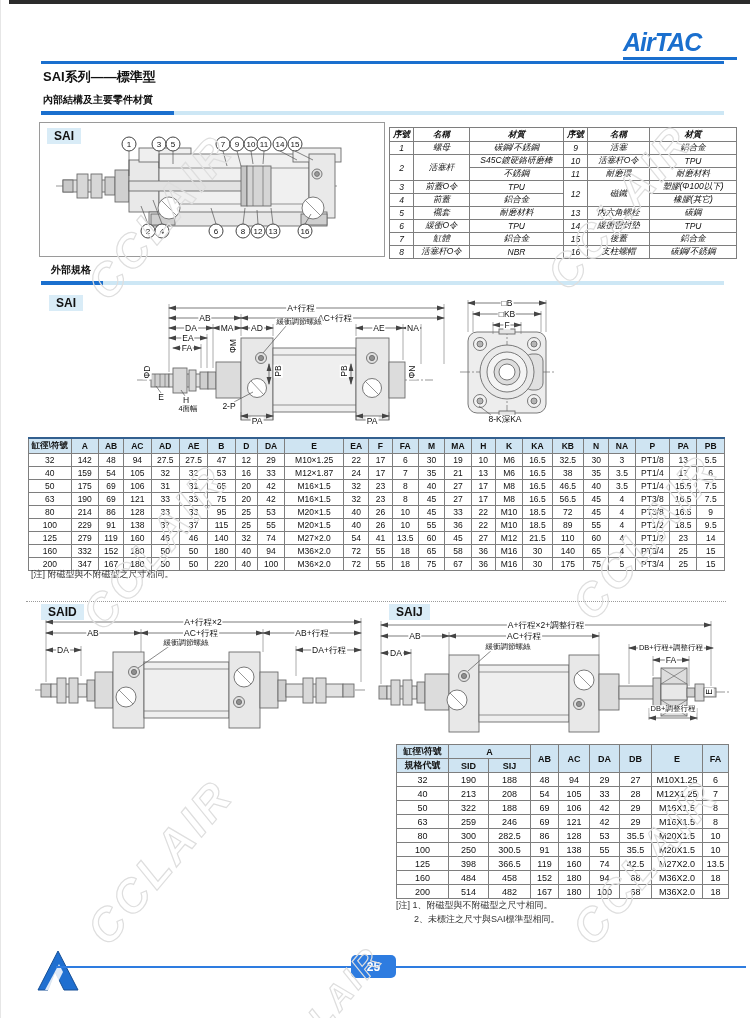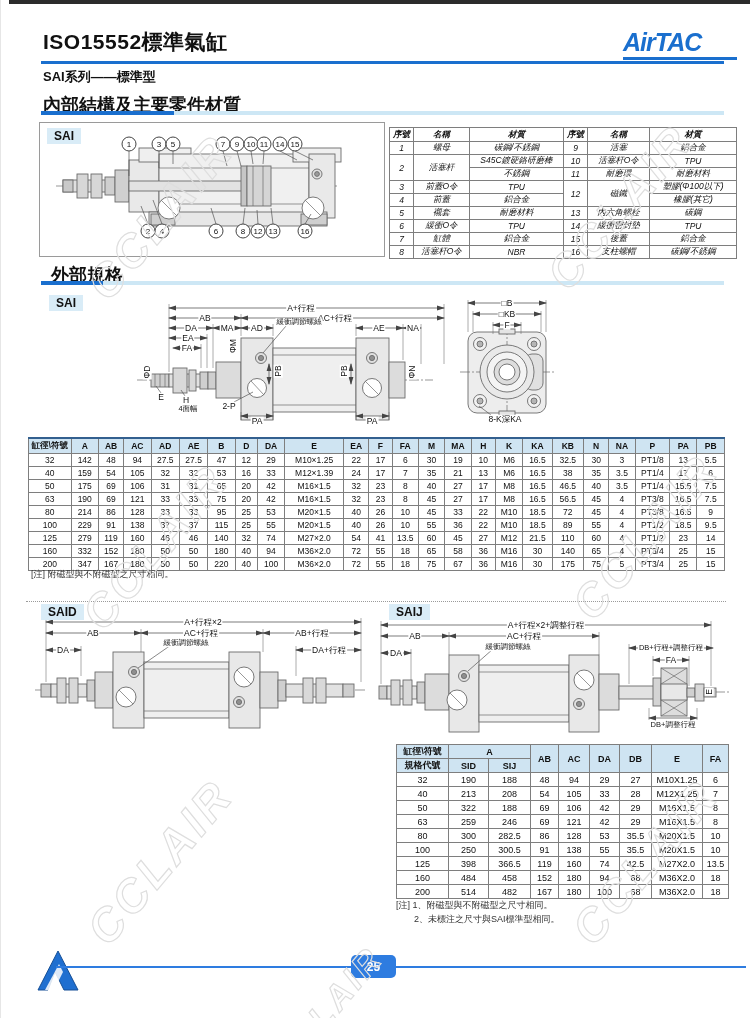--- a/index.html
+++ b/index.html
@@ -6,21 +6,21 @@
   #page{position:relative;width:750px;height:1018px;background:#fff;overflow:hidden;
         font-family:"Liberation Sans",sans-serif;color:#111;
         border-left:1px solid #e6e6e6;border-right:1px solid #d8d8d8;}
   .abs{position:absolute;}
   #topbar{left:8px;top:0;right:0;height:4px;background:#2b2b2b;}
   #title{left:42px;top:28px;font-size:21px;font-weight:bold;letter-spacing:.5px;}
   #titlerule{left:40px;top:61px;width:683px;height:2.5px;background:#1a6fce;}
   #brand{left:622px;top:28px;font-size:25px;font-weight:800;font-style:italic;color:#1a6fce;letter-spacing:-1px;}
   #brandrule{left:622px;top:57px;width:114px;height:2.5px;background:#1a6fce;}
   #subtitle{left:42px;top:68px;font-size:13px;font-weight:bold;}
-  .sec-title{position:absolute;font-size:18px;font-weight:bold;font-family:Liberation Serif, serif;}
+  .sec-title{position:absolute;font-size:10px;font-weight:bold;font-family:Liberation Serif, serif;}
   .bar-dark{position:absolute;height:4px;background:#1a6fce;}
   .bar-light{position:absolute;height:4px;background:#cde7f5;}
   .chip{position:absolute;background:#d9ecf7;font-weight:bold;font-size:12px;padding:1px 7px;z-index:3;}
   #structbox{left:38px;top:122px;width:344px;height:133px;border:1px solid #9a9a9a;z-index:1;}
   svg.art{position:absolute;left:0;top:0;z-index:1;}
   .part rect,.part circle,.part path{stroke:#6b6b6b;stroke-width:.9;}
   .part line{stroke:#6b6b6b;stroke-width:.7;}
   .cl{stroke:#999;stroke-width:.6;stroke-dasharray:10 2 2 2;fill:none;}
   .ext line{stroke:#666;stroke-width:.55;}
   .dimline line{stroke:#444;stroke-width:.7;marker-start:url(#mA);marker-end:url(#mB);}
@@ -56,21 +56,20 @@
 
   <span class="wm" style="left:60px;top:190px">CCLAIR</span>
   <span class="wm" style="left:520px;top:180px">CCLAIR</span>
   <span class="wm" style="left:55px;top:520px">CCLAIR</span>
   <span class="wm" style="left:545px;top:510px">CCLAIR</span>
   <span class="wm" style="left:60px;top:835px">CCLAIR</span>
   <span class="wm" style="left:545px;top:835px">CCLAIR</span>
   <span class="wm" style="left:250px;top:990px;font-size:34px">CCLAIR</span>
 
   <div class="abs" id="topbar"></div>
-  <div class="abs" id="title">ISO15552標準氣缸</div>
   <div class="abs" id="titlerule"></div>
   <div class="abs" id="brand">AirTAC</div>
   <div class="abs" id="brandrule"></div>
   <div class="abs" id="subtitle">SAI系列——標準型</div>
 
   <div class="sec-title" style="left:42px;top:93px">內部結構及主要零件材質</div>
   <div class="bar-dark" style="left:40px;top:111px;width:133px"></div>
   <div class="bar-light" style="left:173px;top:111px;width:550px"></div>
 
   <div class="abs" id="structbox"></div>
@@ -575,21 +574,21 @@
         <tr>
           <td>40</td>
           <td>159</td>
           <td>54</td>
           <td>105</td>
           <td>32</td>
           <td>32</td>
           <td>53</td>
           <td>16</td>
           <td>33</td>
-          <td>M12×1.39</td>
+          <td>M12×1.87</td>
           <td>24</td>
           <td>17</td>
           <td>7</td>
           <td>35</td>
           <td>21</td>
           <td>13</td>
           <td>M6</td>
           <td>16.5</td>
           <td>38</td>
           <td>35</td>
@@ -797,21 +796,21 @@
   <span class="dim" style="left:328px;top:650px">DA+行程</span>
 
   <span class="dim" style="left:545px;top:625px">A+行程×2+調整行程</span>
   <span class="dim" style="left:414px;top:636px">AB</span>
   <span class="dim" style="left:523px;top:636px">AC+行程</span>
   <span class="dim s" style="left:507px;top:647px">緩衝調節螺絲</span>
   <span class="dim s" style="left:670px;top:648px">DB+行程+調整行程</span>
   <span class="dim" style="left:670px;top:660px">FA</span>
   <span class="dim" style="left:395px;top:653px">DA</span>
   <span class="dim v" style="left:708px;top:692px">E</span>
-  <span class="dim s" style="left:672px;top:725px">DB+調整行程</span>
+  <span class="dim s" style="left:672px;top:709px">DB+調整行程</span>
 
   <table id="said-table">
       <colgroup>
         <col style="width:52px">
         <col style="width:40px">
         <col style="width:42px">
         <col style="width:28px">
         <col style="width:31px">
         <col style="width:30px">
         <col style="width:32px">

